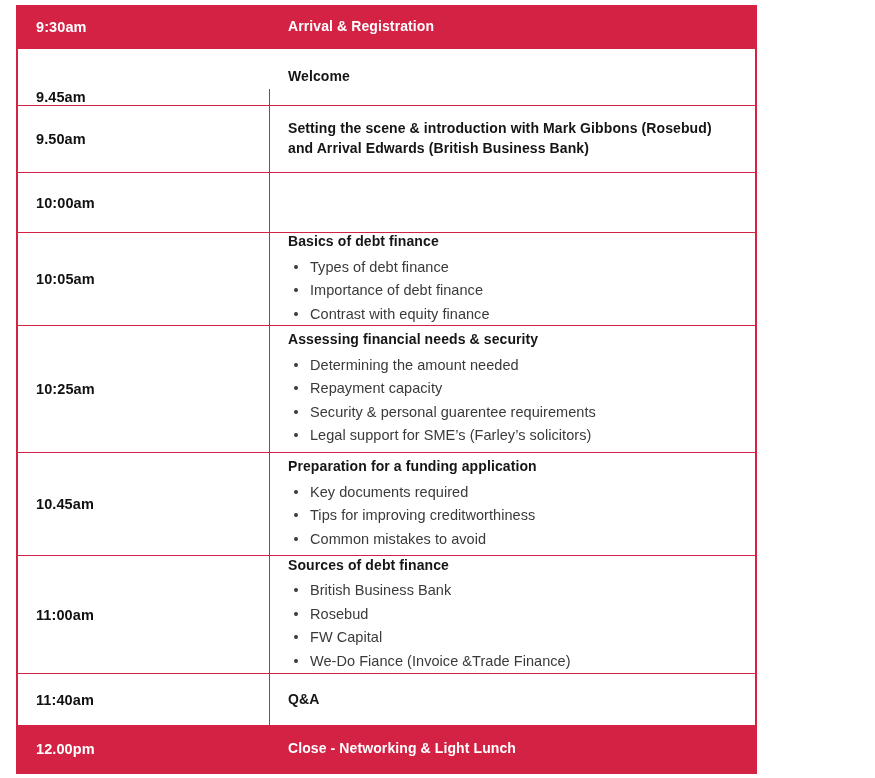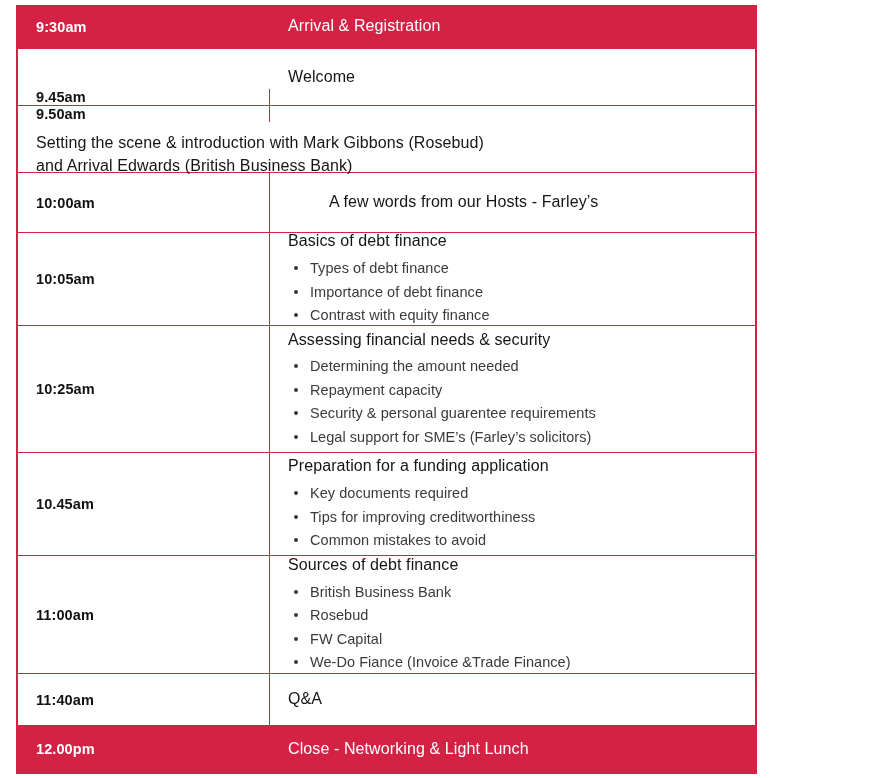--- a/index.html
+++ b/index.html
@@ -66,22 +66,22 @@
     flex: 1;
     box-sizing: border-box;
     padding: 0 14px 0 18px;
     display: flex;
     flex-direction: column;
     justify-content: center;
     min-height: 100%;
   }
 
   .desc-title {
-    font-size: 16px;
-    font-weight: normal;
+    font-size: 14px;
+    font-weight: bold;
     color: #151515;
     line-height: 1.42;
     letter-spacing: 0.1px;
   }
   .agenda-row.highlight .desc-title {
     color: #ffffff;
   }
 
   .desc-bullets {
     list-style: none;
@@ -104,21 +104,21 @@
     top: 9px;
     width: 4px;
     height: 4px;
     border-radius: 50%;
     background: #3a3a3a;
   }
 
   
   .h-43  { height: 43px; }
   .h-57  { height: 57px; }
-  .h-67  { height: 67px; flex-direction: column; }
+  .h-67  { height: 67px; }
   .h-60  { height: 60px; gap: 41px; }
   .h-93  { height: 93px; }
   .h-127 { height: 127px; }
   .h-103 { height: 103px; }
   .h-118 { height: 118px; }
   .h-52  { height: 52px; }
   .h-47  { height: 47px; }
 </style>
 </head>
 <body>
@@ -142,23 +142,20 @@
   <div class="agenda-row h-67">
     <div class="cell-time">9.50am</div>
     <div class="cell-desc">
       <div class="desc-title">Setting the scene  &amp; introduction with Mark Gibbons (Rosebud)</div>
       <div class="desc-title">and Arrival Edwards (British Business Bank)</div>
     </div>
   </div>
 
   <div class="agenda-row h-60">
     <div class="cell-time">10:00am</div>
-    <div class="cell-desc">
-      <div class="desc-title">A few words from our Hosts - Farley’s</div>
-    </div>
   </div>
 
   <div class="agenda-row h-93">
     <div class="cell-time">10:05am</div>
     <div class="cell-desc">
       <div class="desc-title">Basics of debt finance</div>
       <ul class="desc-bullets">
         <li>Types of debt finance</li>
         <li>Importance of debt finance</li>
         <li>Contrast with equity finance</li>

